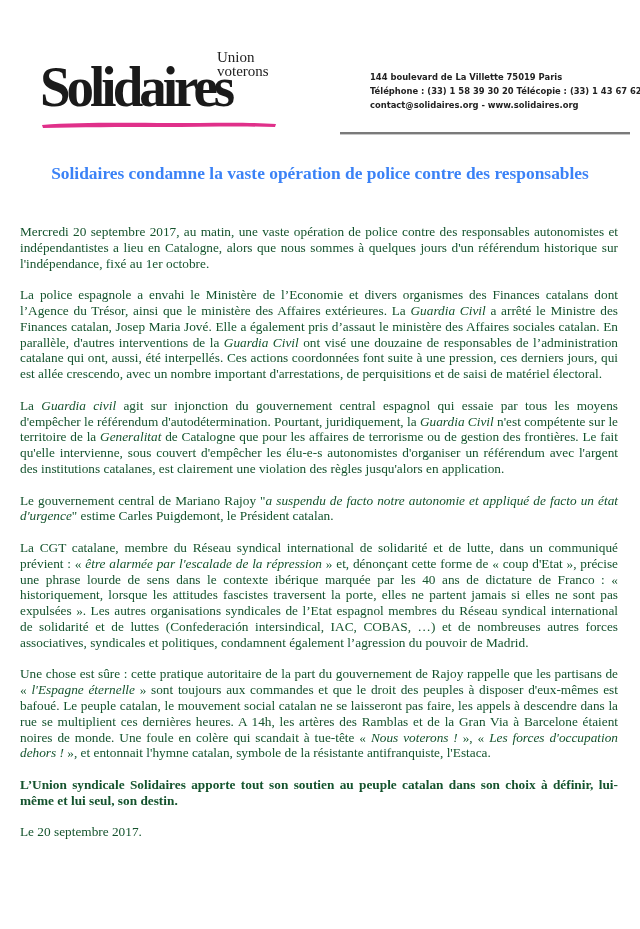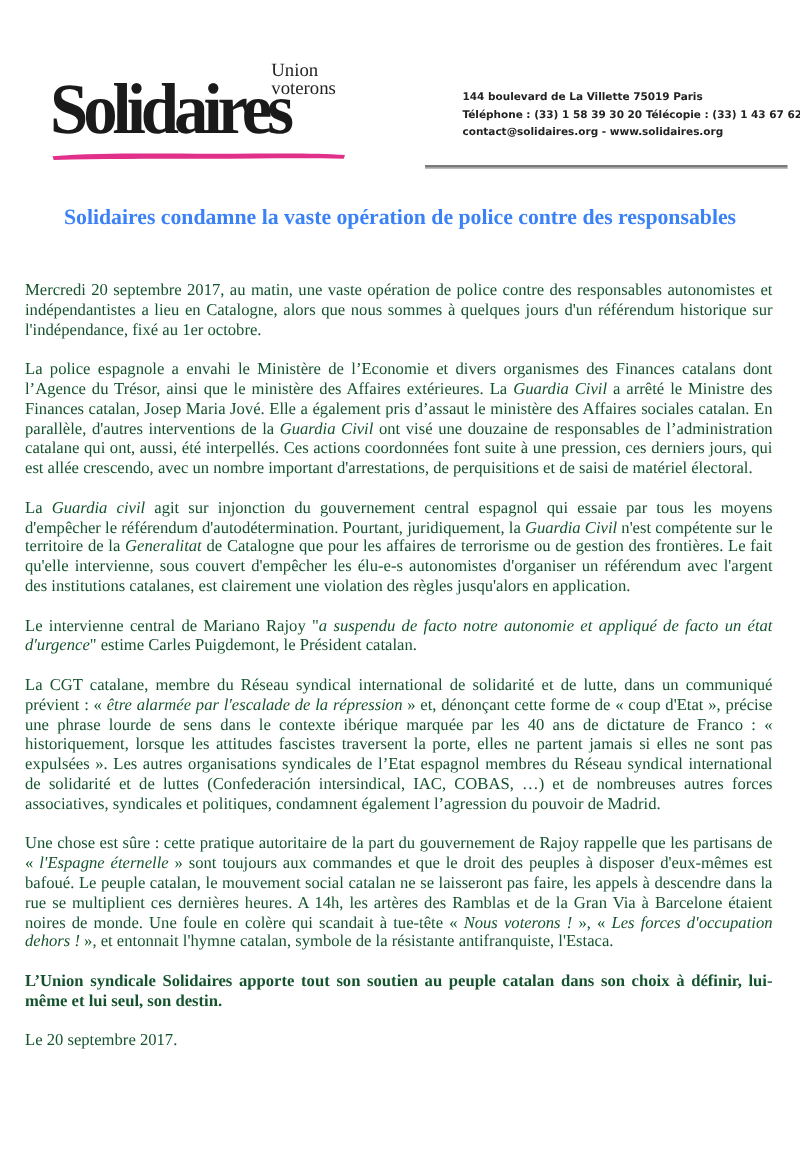--- a/index.html
+++ b/index.html
@@ -52,21 +52,21 @@
     <div>Solidaires condamne la vaste opération de police contre des responsables</div>
   </div>
 
   <div class="body">
     <p>Mercredi 20 septembre 2017, au matin, une vaste opération de police contre des responsables autonomistes et indépendantistes a lieu en Catalogne, alors que nous sommes à quelques jours d'un référendum historique sur l'indépendance, fixé au 1er octobre.</p>
 
     <p><span>La police espagnole a envahi le Ministère de l’Economie et divers organismes des Finances catalans dont l’Agence du Trésor, ainsi que le ministère des Affaires extérieures. La </span><i>Guardia Civil</i><span> a arrêté le Ministre des Finances catalan, Josep Maria Jové. Elle a également pris d’assaut le ministère des Affaires sociales catalan. En parallèle, d'autres interventions de la </span><i>Guardia Civil</i><span> ont visé une douzaine de responsables de l’administration catalane qui ont, aussi, été interpellés. Ces actions coordonnées font suite à une pression, ces derniers jours, qui est allée crescendo, avec un nombre important d'arrestations, de perquisitions et de saisi de matériel électoral.</span></p>
 
     <p><span>La </span><i>Guardia civil</i><span> agit sur injonction du gouvernement central espagnol qui essaie par tous les moyens d'empêcher le référendum d'autodétermination. Pourtant, juridiquement, la </span><i>Guardia Civil</i><span> n'est compétente sur le territoire de la </span><i>Generalitat</i><span> de Catalogne que pour les affaires de terrorisme ou de gestion des frontières. Le fait qu'elle intervienne, sous couvert d'empêcher les élu-e-s autonomistes d'organiser un référendum avec l'argent des institutions catalanes, est clairement une violation des règles jusqu'alors en application.</span></p>
 
-    <p><span>Le intervienne central de Mariano Rajoy "</span><i>a suspendu de facto notre autonomie et appliqué de facto un état d'urgence</i><span>" estime Carles Puigdemont, le Président catalan.</span></p>
+    <p><span>Le gouvernement central de Mariano Rajoy "</span><i>a suspendu de facto notre autonomie et appliqué de facto un état d'urgence</i><span>" estime Carles Puigdemont, le Président catalan.</span></p>
 
     <p><span>La CGT catalane, membre du Réseau syndical international de solidarité et de lutte, dans un communiqué prévient : « </span><i>être alarmée par l'escalade de la répression</i><span> » et, dénonçant cette forme de « coup d'Etat », précise une phrase lourde de sens dans le contexte ibérique marquée par les 40 ans de dictature de Franco : « historiquement, lorsque les attitudes fascistes traversent la porte, elles ne partent jamais si elles ne sont pas expulsées ». Les autres organisations syndicales de l’Etat espagnol membres du Réseau syndical international de solidarité et de luttes (Confederación intersindical, IAC, COBAS, …) et de nombreuses autres forces associatives, syndicales et politiques, condamnent également l’agression du pouvoir de Madrid.</span></p>
 
     <p><span>Une chose est sûre : cette pratique autoritaire de la part du gouvernement de Rajoy rappelle que les partisans de « </span><i>l'Espagne éternelle</i><span> » sont toujours aux commandes et que le droit des peuples à disposer d'eux-mêmes est bafoué. Le peuple catalan, le mouvement social catalan ne se laisseront pas faire, les appels à descendre dans la rue se multiplient ces dernières heures. A 14h, les artères des Ramblas et de la Gran Via à Barcelone étaient noires de monde. Une foule en colère qui scandait à tue-tête « </span><i>Nous voterons !</i><span> », « </span><i>Les forces d'occupation dehors !</i><span> », et entonnait l'hymne catalan, symbole de la résistante antifranquiste, l'Estaca.</span></p>
 
     <p class="bold">L’Union syndicale Solidaires apporte tout son soutien au peuple catalan dans son choix à définir, lui-même et lui seul, son destin.</p>
 
     <p class="date">Le 20 septembre 2017.</p>
   </div>
 </div>

